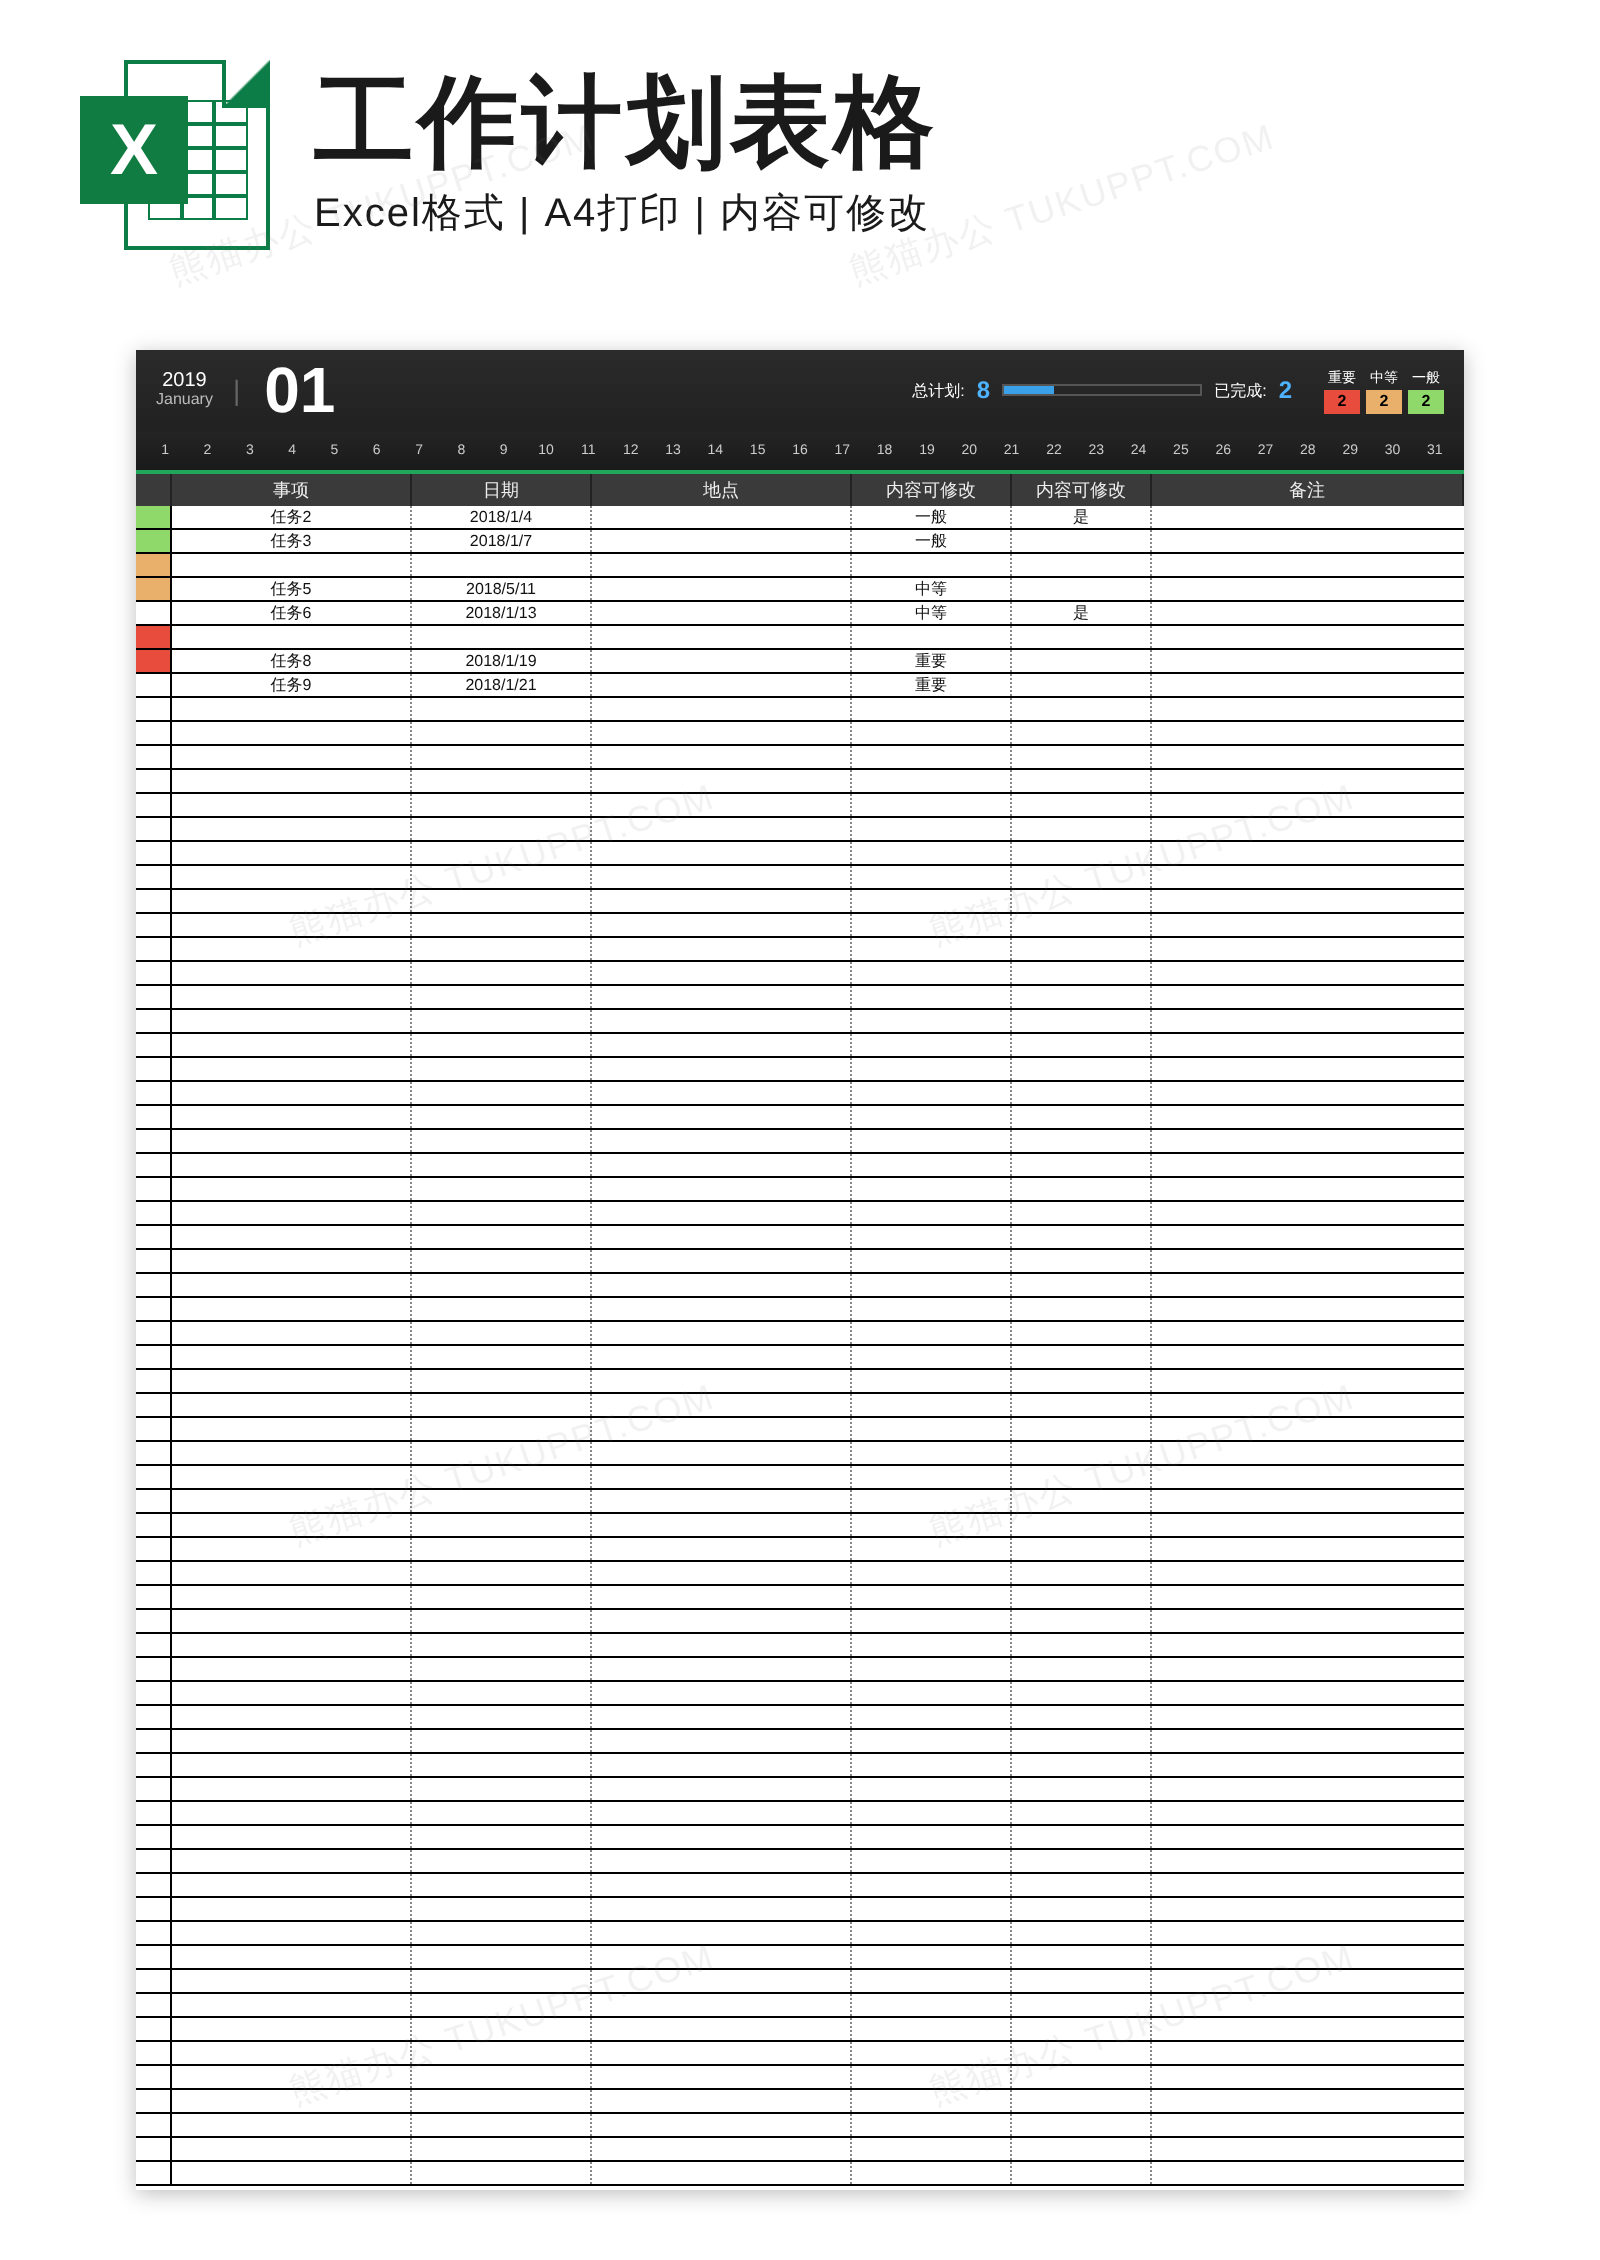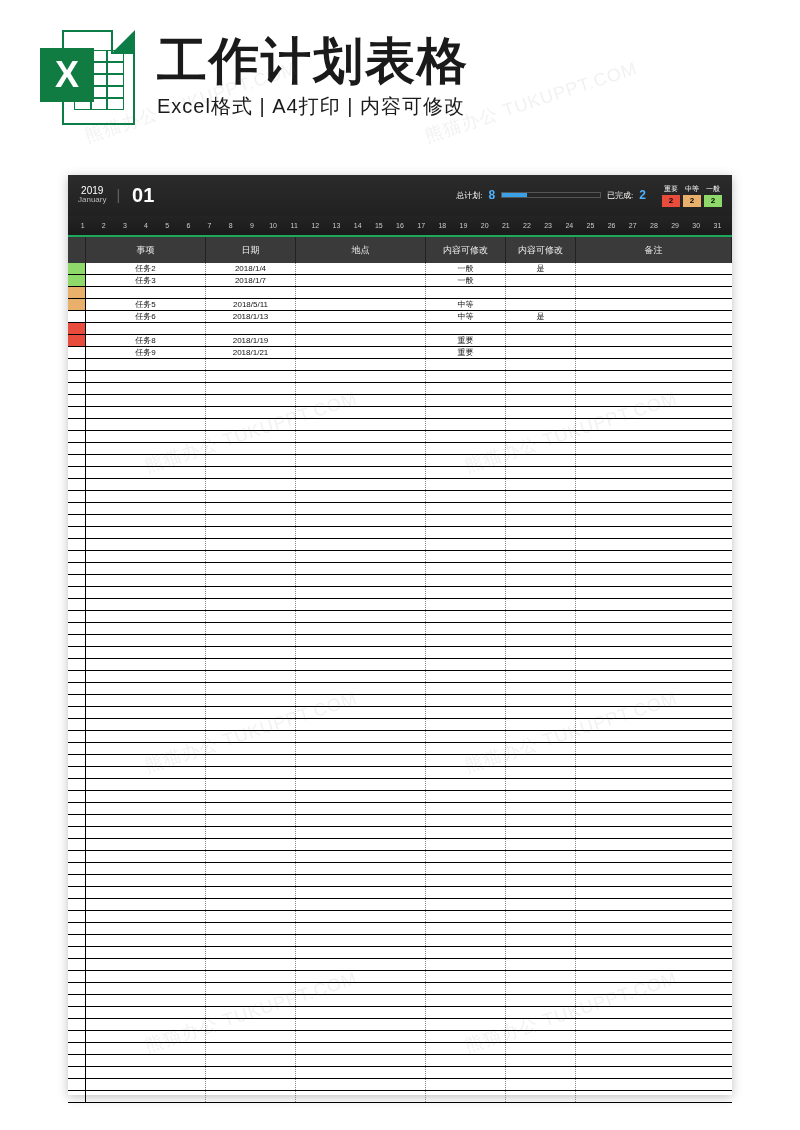--- a/index.html
+++ b/index.html
@@ -98,21 +98,21 @@
     display: flex;
     align-items: center;
     height: 42px;
     padding: 0 10px;
     gap: 10px;
   }
   .hdr-year { font-size: 10px; text-align: center; line-height: 1.1; }
   .hdr-year .month { font-size: 8px; color: #bbb; text-align: center; }
   .hdr-divider { color: #666; font-size: 14px; }
   .hdr-big {
-    font-size: 20px;
+    font-size: 32px;
     font-weight: 700;
     margin: 0 8px 0 2px;
   }
   .hdr-stats {
     display: flex;
     align-items: center;
     gap: 6px;
     margin-left: auto;
     font-size: 8px;
     text-align: right;
@@ -162,21 +162,21 @@
     background: linear-gradient(#242424,#1a1a1a);
   }
   .hdr-days span { text-align: center; }
 
   .col-header {
     display: grid;
     grid-template-columns: 18px 120px 90px 130px 80px 70px 1fr;
     background: #3a3a3a;
     color: #eee;
     font-size: 9px;
-    height: 26px;
+    height: 16px;
     align-items: center;
     text-align: center;
   }
   .col-header > div { border-right: 1px solid #222; height: 100%; display:flex; align-items:center; justify-content:center; }
 
   .rows { }
   .row {
     display: grid;
     grid-template-columns: 18px 120px 90px 130px 80px 70px 1fr;
     height: 12px;

